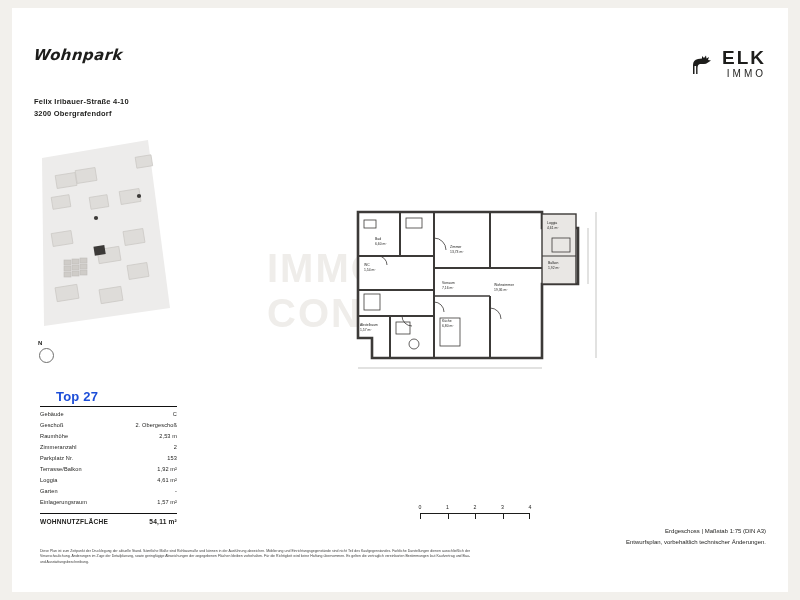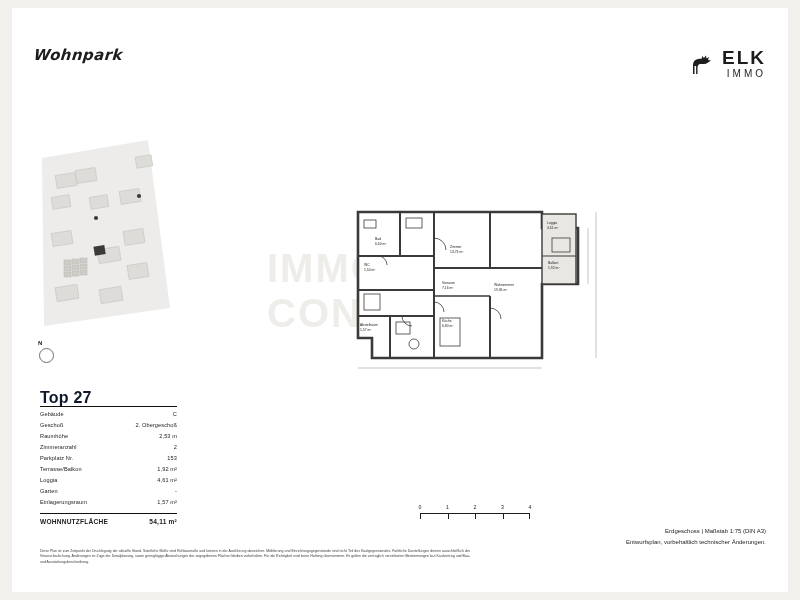--- a/index.html
+++ b/index.html
@@ -46,22 +46,22 @@
   .siteplan{position:absolute;left:24px;top:128px;width:140px;height:200px;}
   .compass{position:absolute;left:26px;top:332px;width:24px;height:32px;}
   .compass .n{font-size:6px;font-weight:700;color:#1d1d1b;}
   .compass .ring{
     width:13px;height:13px;border:1px solid #6f6f6e;border-radius:50%;
     margin-top:2px;margin-left:1px;
   }
 
   
   .topnum{
-    position:absolute;left:28px;top:381px;
-    font-size:16px;font-weight:700;color:#0f172a;letter-spacing:.2px;
+    position:absolute;left:44px;top:381px;
+    font-size:13px;font-weight:700;color:#1d4ed8;letter-spacing:.2px;
   }
   .rule{position:absolute;left:28px;width:137px;height:1px;background:#111;}
   .rule.r1{top:398px;}
   .rule.r2{top:505px;background:#111;}
   .specs{
     position:absolute;left:28px;top:404px;width:137px;
     font-size:5.6px;color:#1d1d1b;line-height:1;
   }
   .spec-row{display:flex;justify-content:space-between;margin-bottom:5.4px;}
   .spec-k{letter-spacing:.1px;}
@@ -105,20 +105,24 @@
 </style>
 </head>
 <body>
 
 <div class="sheet">
 
   <div class="brand">
     <div class="brand-line1">Wohnpark</div>
   </div>
 
+  <div class="addr">
+    <div>Felix Iribauer-Straße 4-10</div>
+    <div>3200 Obergrafendorf</div>
+  </div>
 
   <div class="logo">
     <span class="logo-mark">
       <svg viewBox="0 0 26 24" width="26" height="24">
         <path d="M4 22 L4 13 Q4 8 9 7 L13 6.5 L13 4 L15 6 L17 3.5 L17.5 6.5 L20 5 L19 8 L22 8.5 L19 10.5 Q17 12 15 12 L11 12 Q8.5 12.5 8.5 16 L8.5 22 Z" fill="#1d1d1b"></path>
         <rect x="5.5" y="14" width="1.6" height="8" fill="#ffffff"></rect>
       </svg>
     </span>
     <span class="logo-text">
       <div class="logo-elk">ELK</div>

